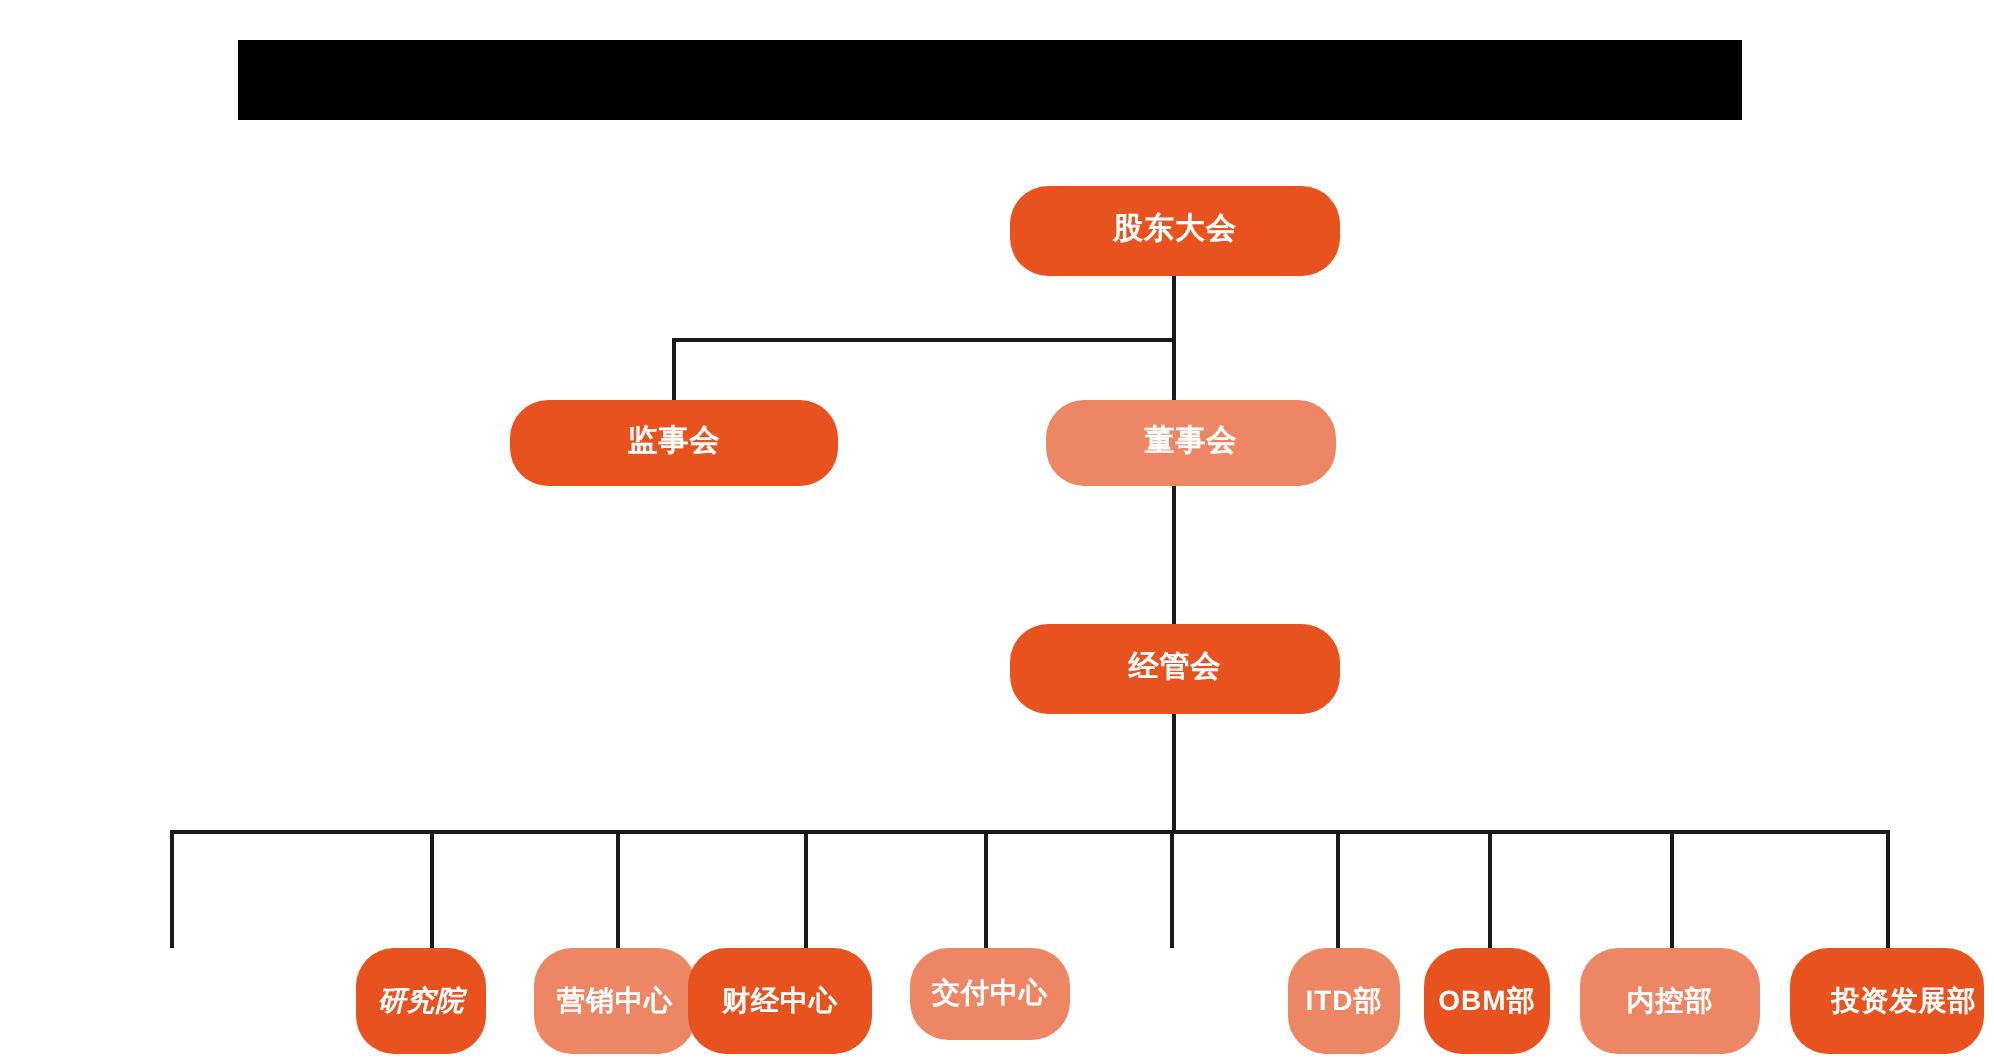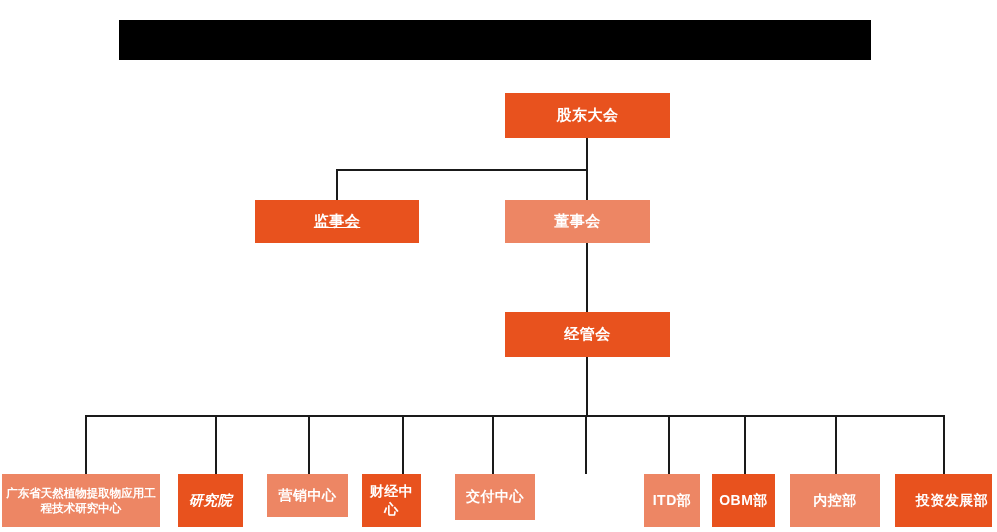--- a/index.html
+++ b/index.html
@@ -31,20 +31,21 @@
     display: flex;
     align-items: center;
     justify-content: center;
     text-align: center;
     color: #ffffff;
     font-weight: bold;
     line-height: 1.25;
     letter-spacing: 0.5px;
     padding: 2px 3px;
     user-select: none;
+    border-radius: 19px;
   }
   .node.dark  { background: #E8521E; }
   .node.light { background: #ED8664; }
 
   .node.lvl1 { font-size: 15px; }
   .node.lvl2 { font-size: 15px; }
   .node.lvl3 { font-size: 15px; }
   .node.leaf { font-size: 14px; }
   .node.leaf.small { font-size: 11.5px; font-weight: bold; letter-spacing: 0; }
 
@@ -78,33 +79,32 @@
   <div class="conn v" style="left:402px; top:415px; height:59px;"></div>
   <div class="conn v" style="left:492px; top:415px; height:59px;"></div>
   <div class="conn v" style="left:585px; top:415px; height:59px;"></div>
   <div class="conn v" style="left:668px; top:415px; height:59px;"></div>
   <div class="conn v" style="left:744px; top:415px; height:59px;"></div>
   <div class="conn v" style="left:835px; top:415px; height:59px;"></div>
   <div class="conn v" style="left:943px; top:415px; height:59px;"></div>
 
   <div class="node dark lvl1" style="left:505px; top:93px; width:165px; height:45px;">股东大会</div>
 
-  <div class="node dark lvl2" style="left:255px; top:200px; width:164px; height:43px;text-decoration:underline;">监事会</div>
+  <div class="node dark lvl2" style="left:255px; top:200px; width:164px; height:43px;">监事会</div>
 
-  <div class="node light lvl2" style="left:505px; top:200px; width:145px; height:43px;">董事会</div>
+  <div class="node light lvl2" style="left:523px; top:200px; width:145px; height:43px;">董事会</div>
 
   <div class="node dark lvl3" style="left:505px; top:312px; width:165px; height:45px;">经管会</div>
 
-  <div class="node light leaf small" style="left:2px; top:474px; width:158px; height:53px;">广东省天然植物提取物应用工程技术研究中心</div>
 
   <div class="node dark leaf" style="left:178px; top:474px; width:65px; height:53px;font-style:italic;">研究院</div>
 
-  <div class="node light leaf" style="left:267px; top:474px; width:81px; height:43px;text-align:center;">营销中心</div>
+  <div class="node light leaf" style="left:267px; top:474px; width:81px; height:53px;text-align:center;">营销中心</div>
 
-  <div class="node dark leaf" style="left:362px; top:474px; width:59px; height:53px;">财经中心</div>
+  <div class="node dark leaf" style="left:344px; top:474px; width:92px; height:53px;">财经中心</div>
 
   <div class="node light leaf" style="left:455px; top:474px; width:80px; height:46px;">交付中心</div>
 
 
   <div class="node light leaf" style="left:644px; top:474px; width:56px; height:53px;">ITD部</div>
 
   <div class="node dark leaf" style="left:712px; top:474px; width:63px; height:53px;">OBM部</div>
 
   <div class="node light leaf" style="left:790px; top:474px; width:90px; height:53px;">内控部</div>
 

